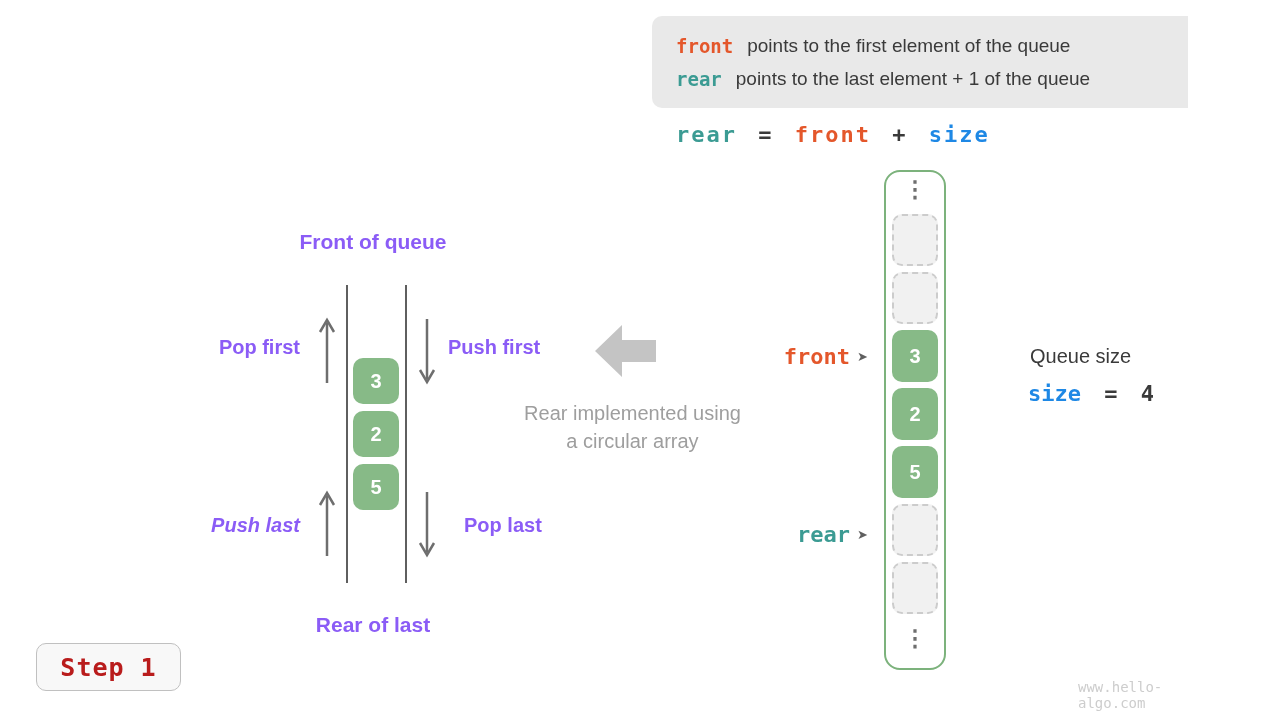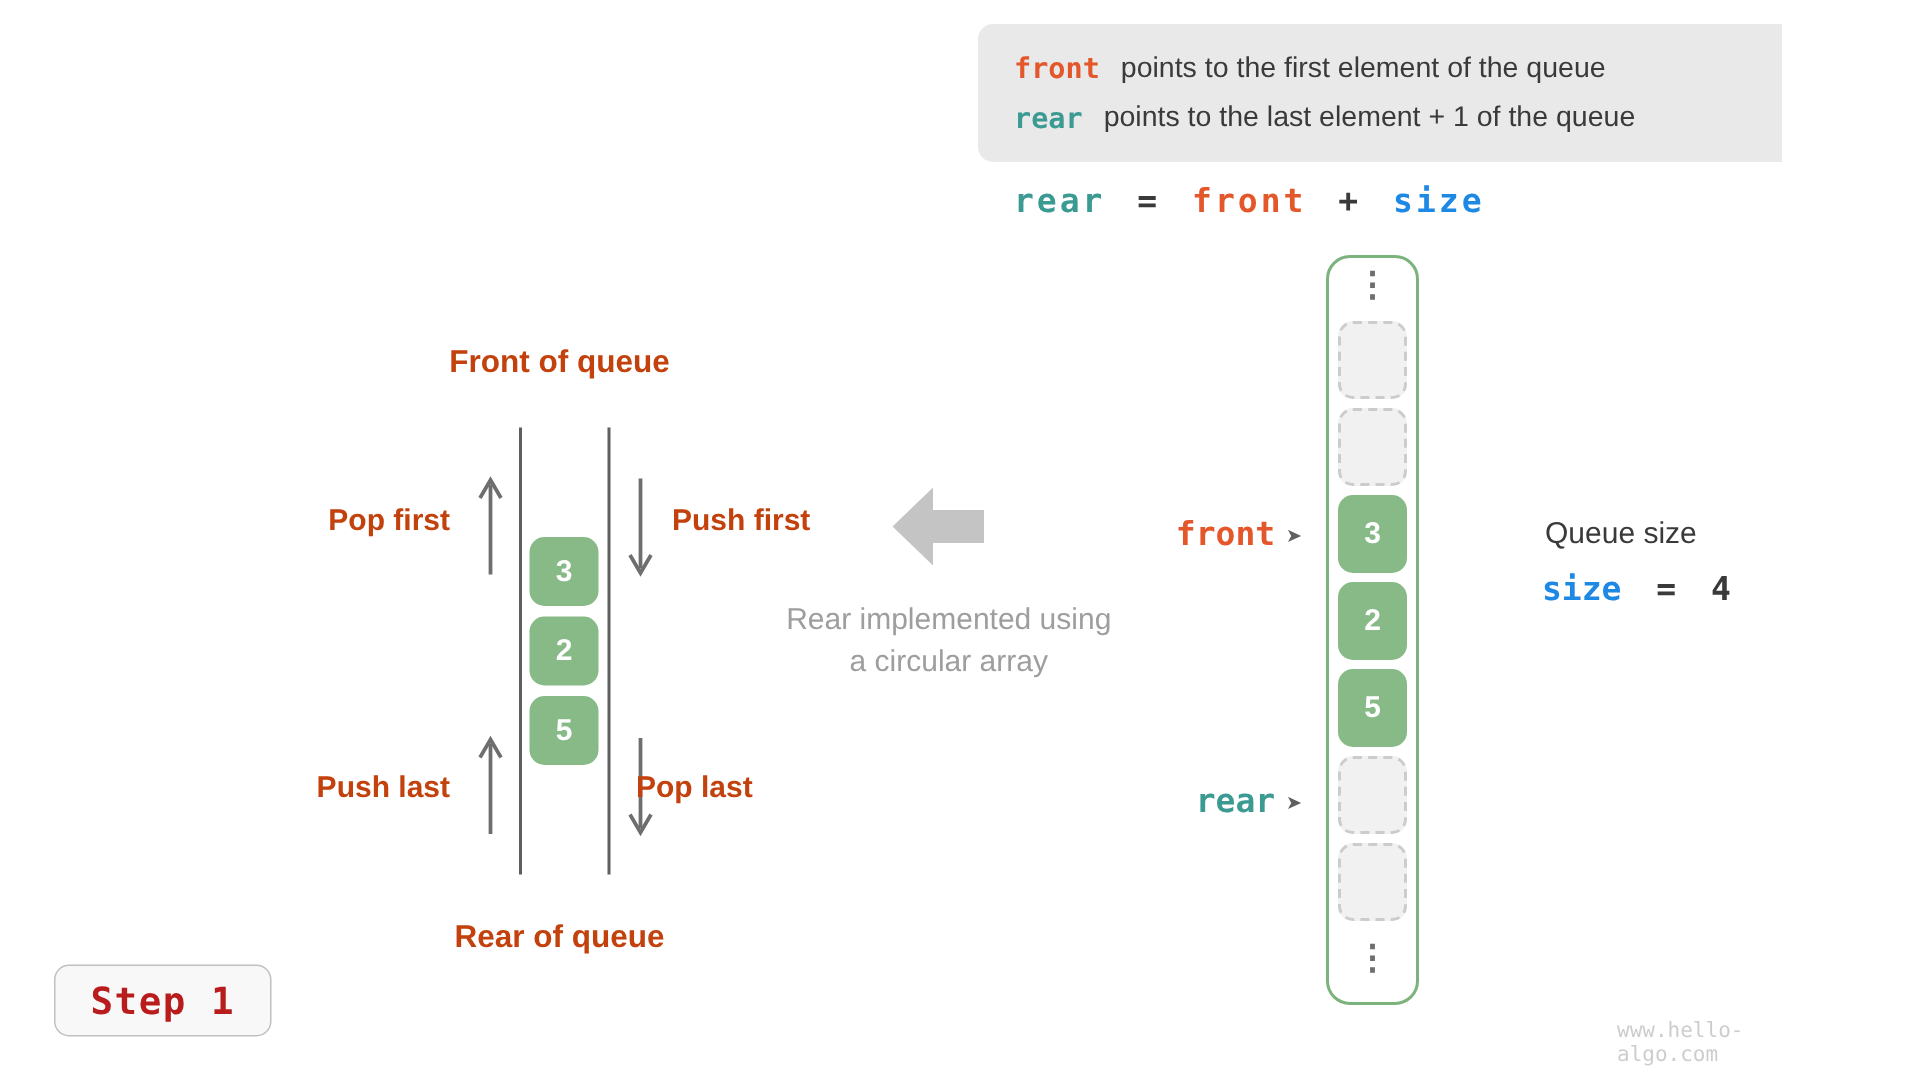--- a/index.html
+++ b/index.html
@@ -2,21 +2,21 @@
 <html><head>
 <meta charset="utf-8">
 <style>
   html,body{margin:0;padding:0;background:#ffffff;}
   #canvas{
     position:relative;width:1188px;height:720px;background:#ffffff;overflow:hidden;
     font-family:"Liberation Sans",sans-serif;color:#3a3a3a;
   }
   .abs{position:absolute;}
   .mono{font-family:"DejaVu Sans Mono",monospace;font-weight:bold;}
-  .sans-bold{font-weight:bold;color:#c2410c;}
+  .sans-bold{font-weight:bold;color:#8b5cf6;}
 
   
   .info-box{
     left:652px;top:16px;width:560px;height:92px;background:#e9e9e9;border-radius:10px;
     display:flex;flex-direction:column;justify-content:center;gap:11px;padding:0 0 0 24px;
     box-sizing:border-box;font-size:19px;color:#3a3a3a;
   }
   .info-line{display:flex;align-items:center;gap:14px;white-space:nowrap;}
   .tok-front{color:#e4572b;}
   .tok-rear{color:#3b9b93;}
@@ -81,21 +81,21 @@
 
   <div class="abs mono formula">
     <span class="tok-rear">rear</span>
     <span class="tok-dark">=</span>
     <span class="tok-front">front</span>
     <span class="tok-dark">+</span>
     <span class="tok-size">size</span>
   </div>
 
   <div class="abs end-label sans-bold" style="left:273px;top:230px;">Front of queue</div>
-  <div class="abs end-label sans-bold" style="left:273px;top:613px;">Rear of queue</div>
+  <div class="abs end-label sans-bold" style="left:273px;top:613px;">Rear of last</div>
 
   <div class="abs vline" style="left:346px;"></div>
   <div class="abs vline" style="left:405px;"></div>
 
   <div class="abs stack-cell" style="top:358px;">3</div>
   <div class="abs stack-cell" style="top:411px;">2</div>
   <div class="abs stack-cell" style="top:464px;">5</div>
 
   <svg class="abs" style="left:315px;top:315px;" width="24" height="72">
     <line x1="12" y1="68" x2="12" y2="8" stroke="#6e6e6e" stroke-width="2.5"></line>
@@ -109,22 +109,22 @@
     <line x1="12" y1="68" x2="12" y2="8" stroke="#6e6e6e" stroke-width="2.5"></line>
     <polyline points="5,17 12,5 19,17" fill="none" stroke="#6e6e6e" stroke-width="2.5"></polyline>
   </svg>
   <svg class="abs" style="left:415px;top:488px;" width="24" height="72">
     <line x1="12" y1="4" x2="12" y2="64" stroke="#6e6e6e" stroke-width="2.5"></line>
     <polyline points="5,55 12,67 19,55" fill="none" stroke="#6e6e6e" stroke-width="2.5"></polyline>
   </svg>
 
   <div class="abs side-label sans-bold" style="left:160px;top:336px;width:140px;text-align:right;">Pop first</div>
   <div class="abs side-label sans-bold" style="left:448px;top:336px;">Push first</div>
-  <div class="abs side-label sans-bold" style="left:160px;top:514px;width:140px;text-align:right;">Push last</div>
-  <div class="abs side-label sans-bold" style="left:424px;top:514px;">Pop last</div>
+  <div class="abs side-label sans-bold" style="left:160px;top:514px;width:140px;text-align:right;font-style:italic;">Push last</div>
+  <div class="abs side-label sans-bold" style="left:464px;top:514px;">Pop last</div>
 
   <svg class="abs" style="left:595px;top:322px;" width="62" height="58">
     <polygon points="0,29 27,3 27,18 61,18 61,40 27,40 27,55" fill="#c4c4c4"></polygon>
   </svg>
   <div class="abs caption">
     <div>Rear implemented using</div>
     <div>a circular array</div>
   </div>
 
   <div class="abs array-frame"></div>

